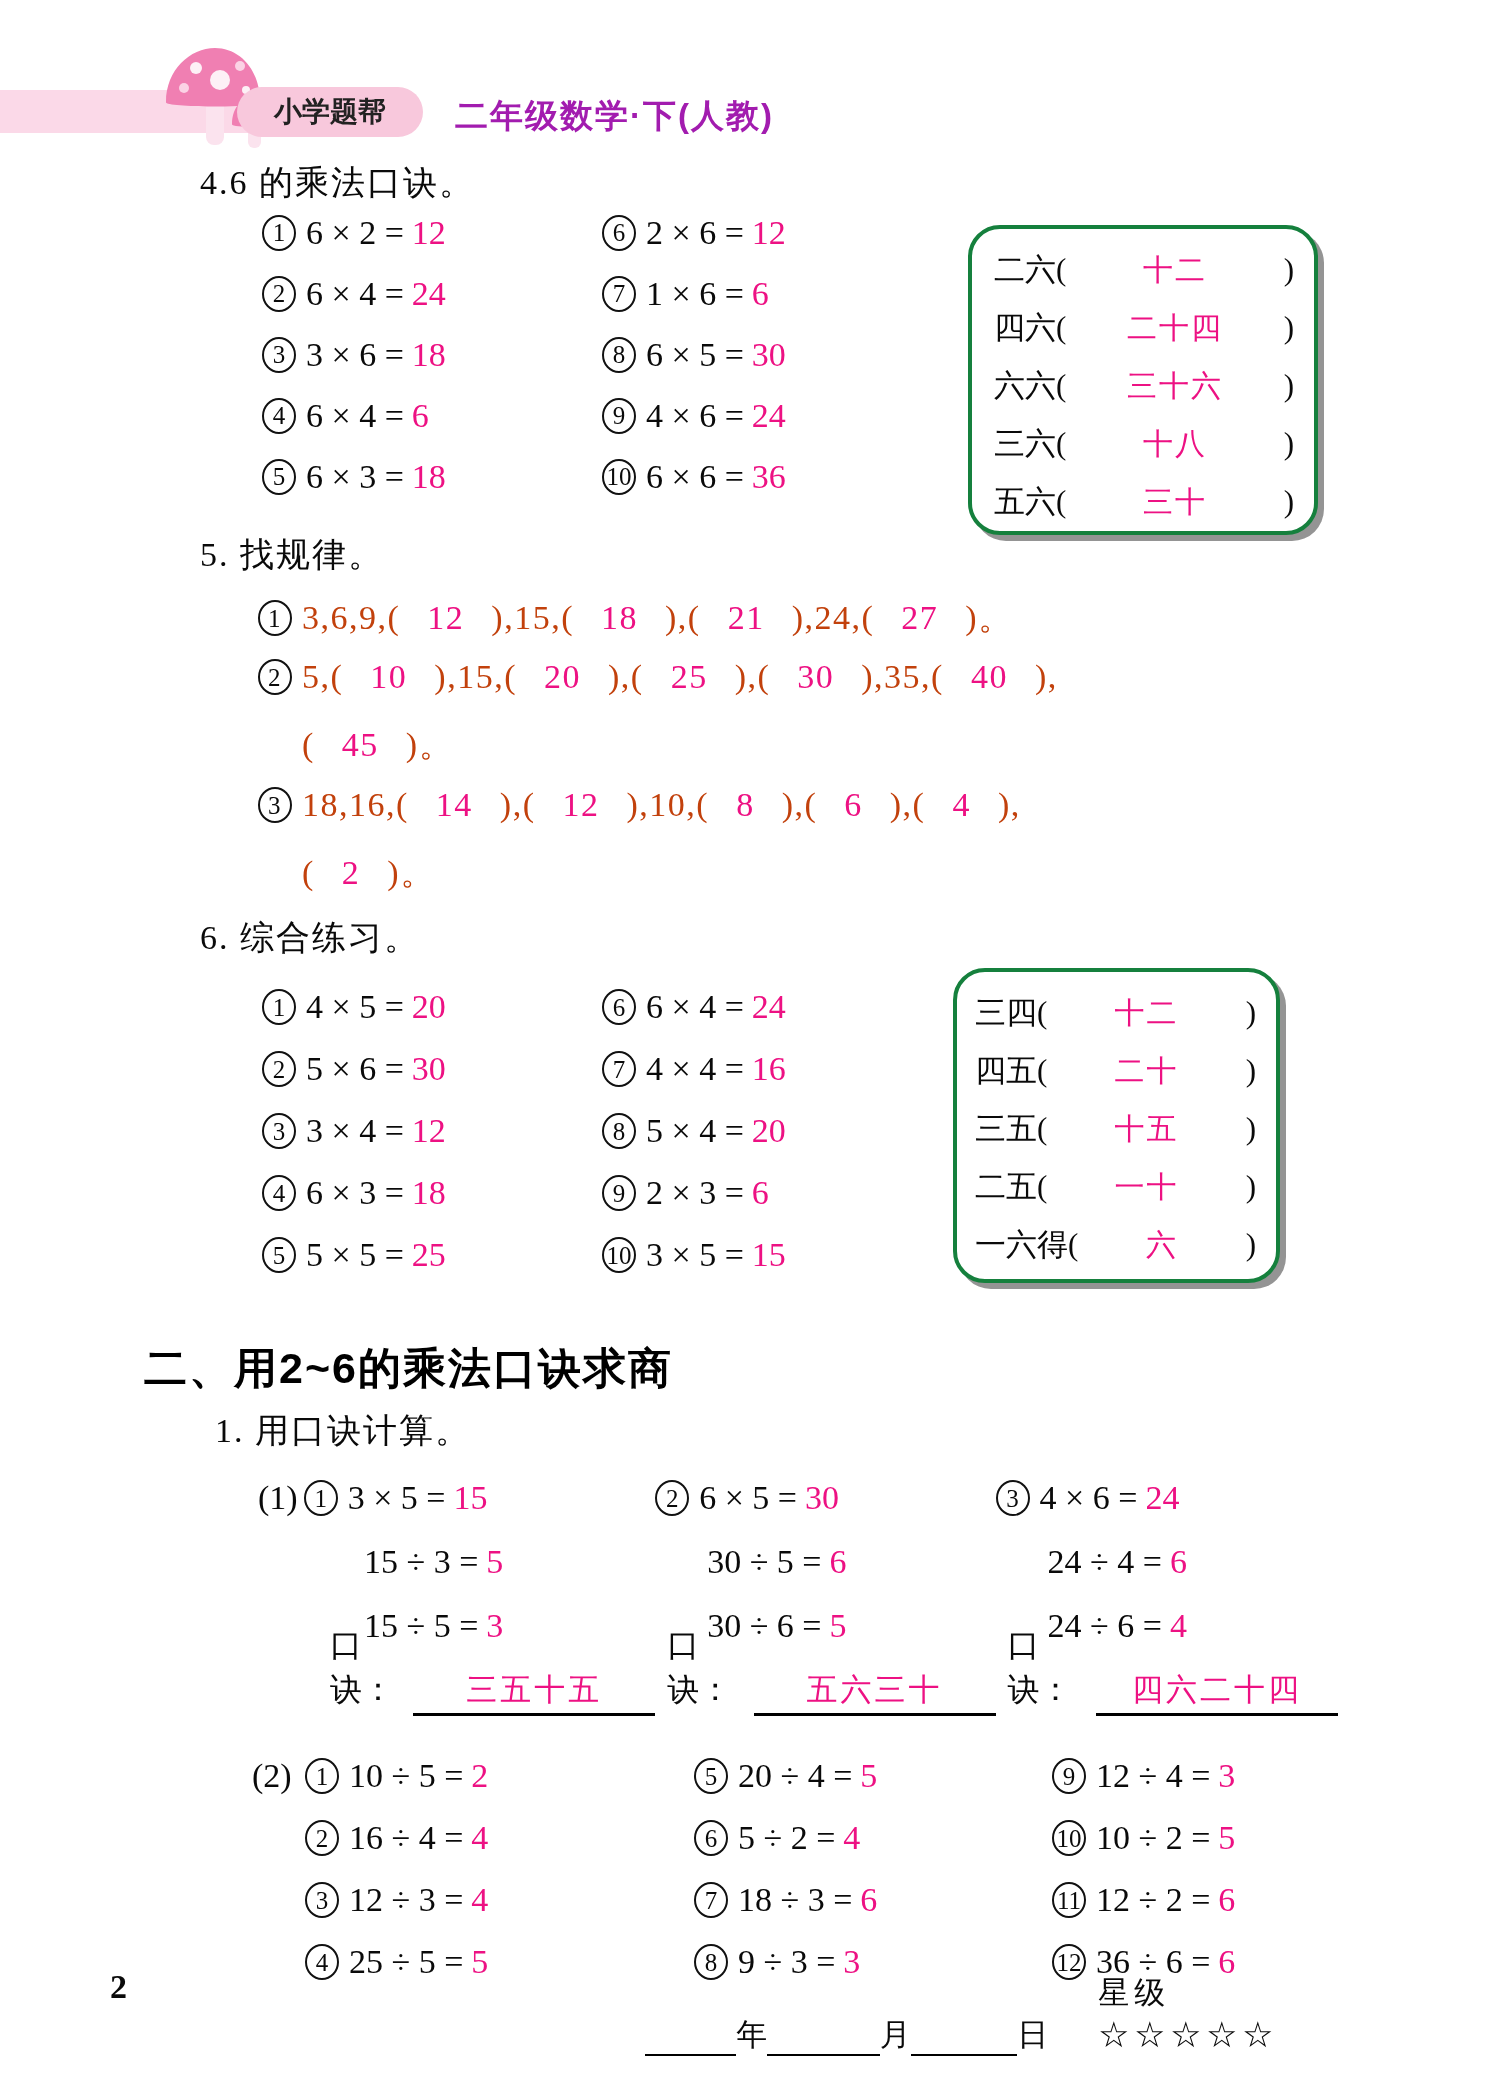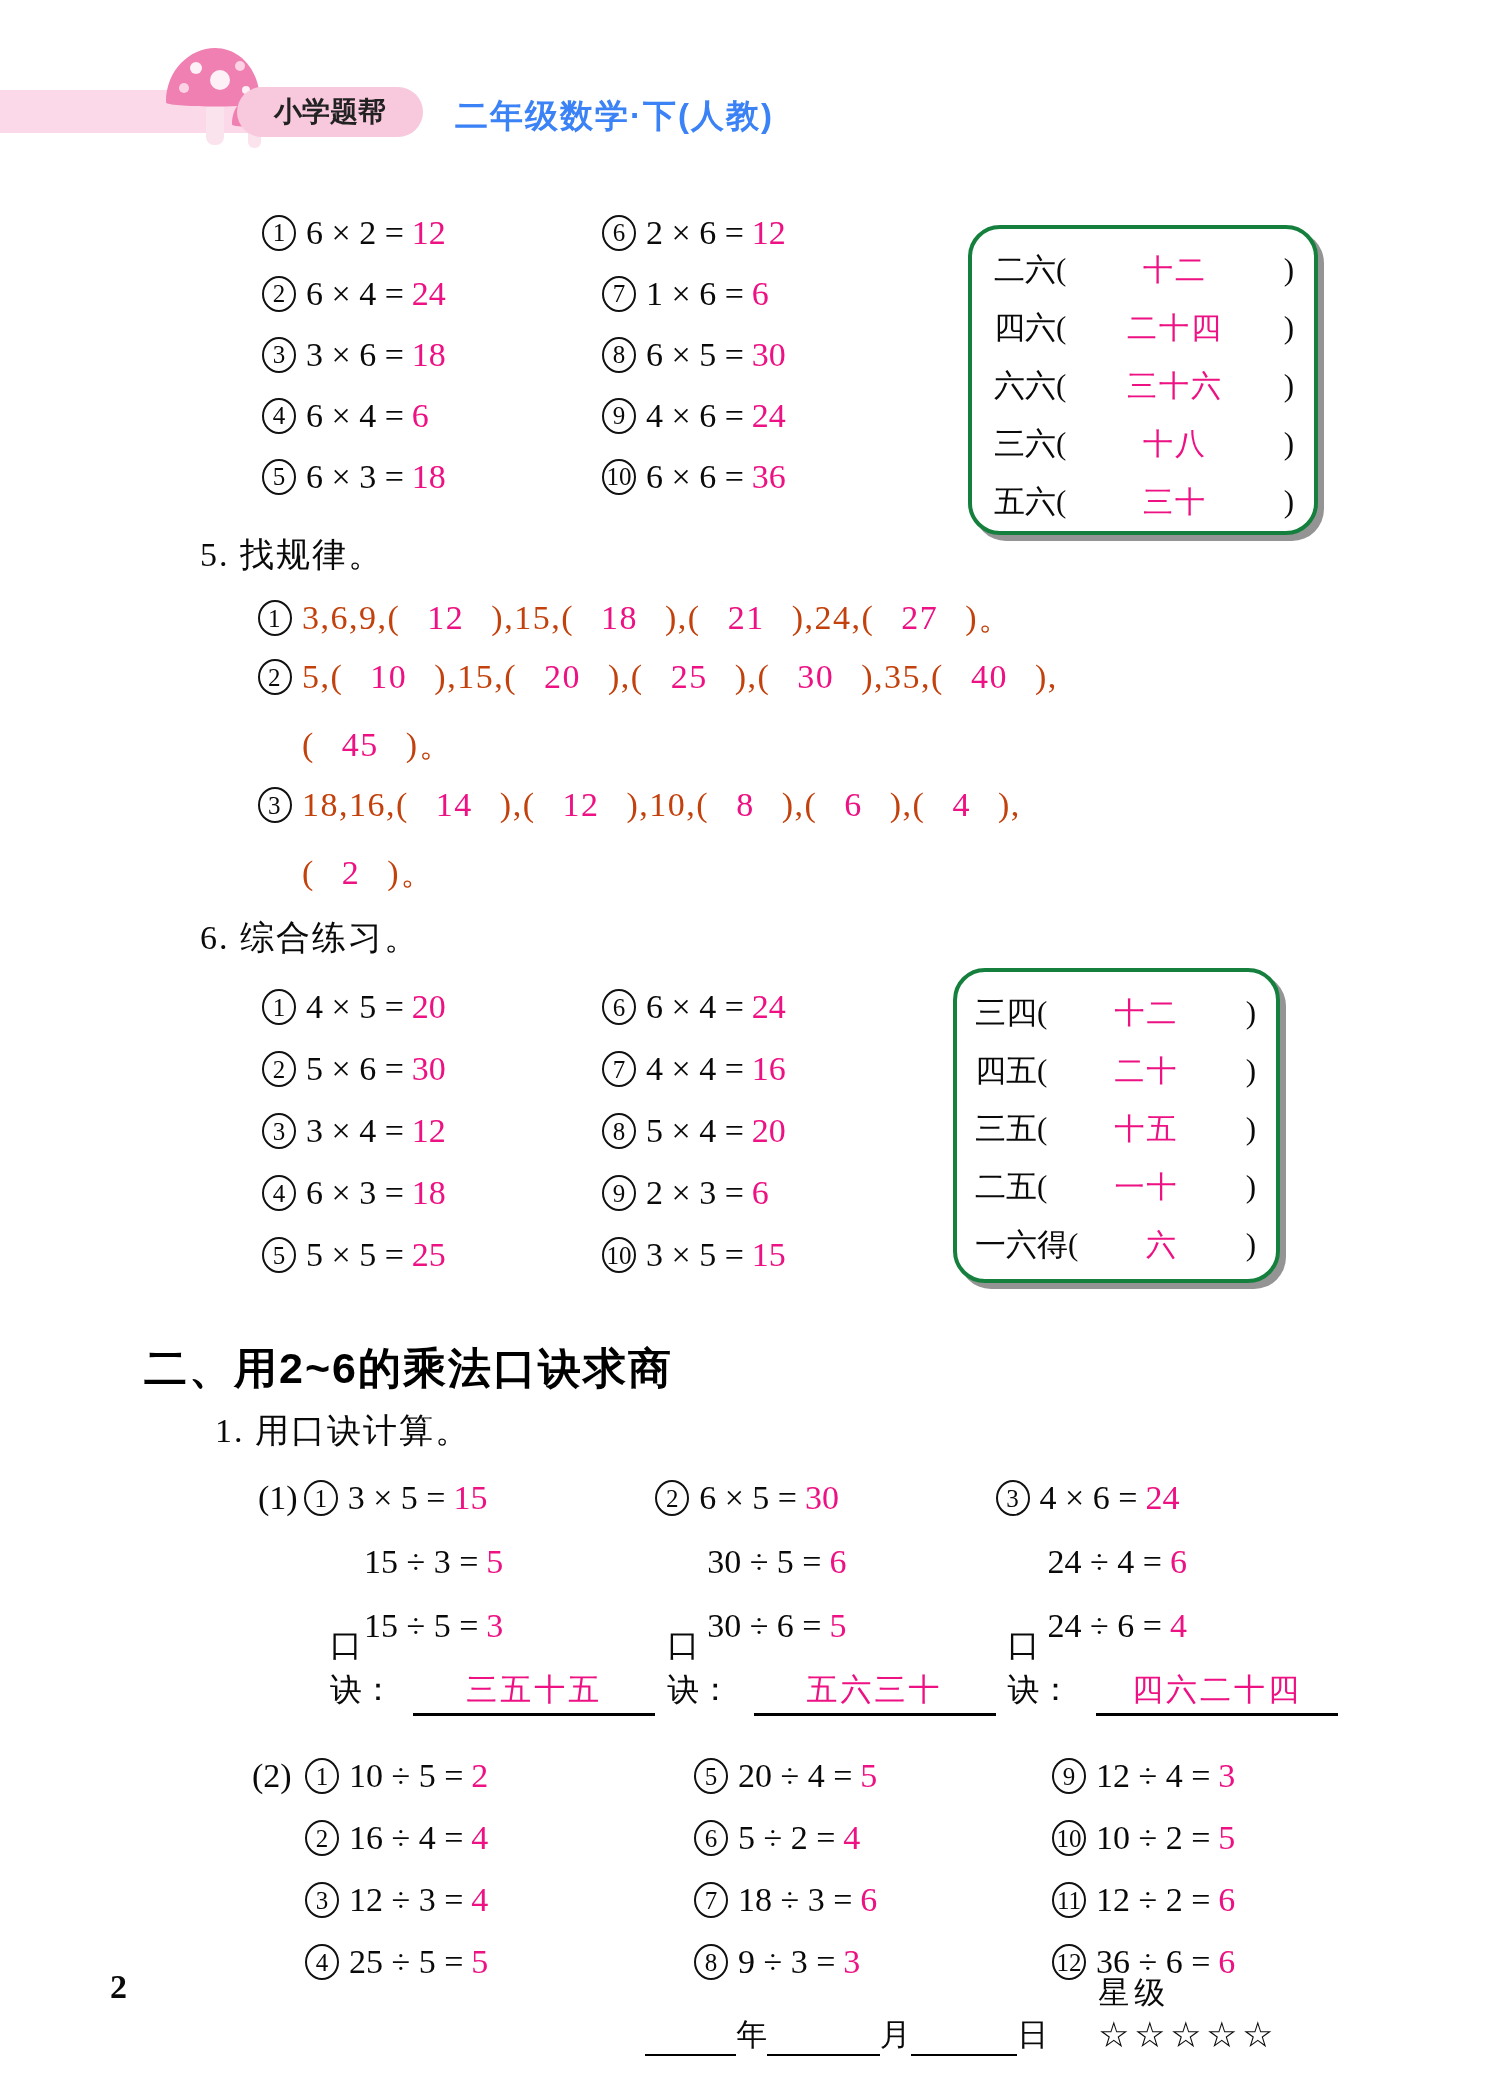--- a/index.html
+++ b/index.html
@@ -5,21 +5,21 @@
   html,body{margin:0;padding:0;background:#fff;}
   #page{position:relative;width:1338px;height:2095px;background:#ffffff;overflow:hidden;
         font-family:"Liberation Serif", serif;color:#0a0a0a;}
 
   
   .band{position:absolute;left:0;top:90px;width:340px;height:43px;background:#fbd9e8;}
   .pill{position:absolute;left:237px;top:87px;width:186px;height:50px;background:#f8c8dc;
         border-radius:26px;display:flex;align-items:center;justify-content:center;
         font-family:"Liberation Sans", sans-serif;font-weight:700;font-size:28px;color:#222;}
   .edition{position:absolute;left:455px;top:94px;font-family:"Liberation Sans", sans-serif;
-        font-weight:700;font-size:33px;color:#3b82f6;letter-spacing:2px;}
+        font-weight:700;font-size:33px;color:#a21caf;letter-spacing:2px;}
   .mushrooms{position:absolute;left:148px;top:40px;}
 
   
   .sectitle{position:absolute;font-size:34px;letter-spacing:2px;}
   .bigheading{position:absolute;left:144px;top:1340px;font-family:"Liberation Sans", sans-serif;
         font-weight:800;font-size:43px;letter-spacing:2px;color:#000;text-align:right;}
 
   
   .cnum{display:inline-flex;align-items:center;justify-content:center;
         min-width:34px;height:36px;padding:0 2px;border:2.5px solid #111;border-radius:50%;
@@ -98,20 +98,21 @@
       <circle cx="98" cy="68" r="4" fill="#fdf0f6"></circle>
       <circle cx="112" cy="74" r="5" fill="#fdf0f6"></circle>
       <circle cx="120" cy="64" r="3" fill="#fbd3e5"></circle>
     </g>
   </svg>
   <div class="pill">
     <span>小学题帮</span>
   </div>
   <div class="edition">二年级数学·下(人教)</div>
 
+  <div class="sectitle" style="left:200px;top:160px;">4.6 的乘法口诀。</div>
 
   <div class="eqcol" style="left:262px;top:202px;">
 
   <div class="eqrow">
       <span class="cnum">1</span>
       <span class="q">6 × 2 =</span>
       <span class="ans">12</span>
     </div>
       <div class="eqrow">
       <span class="cnum">2</span>

